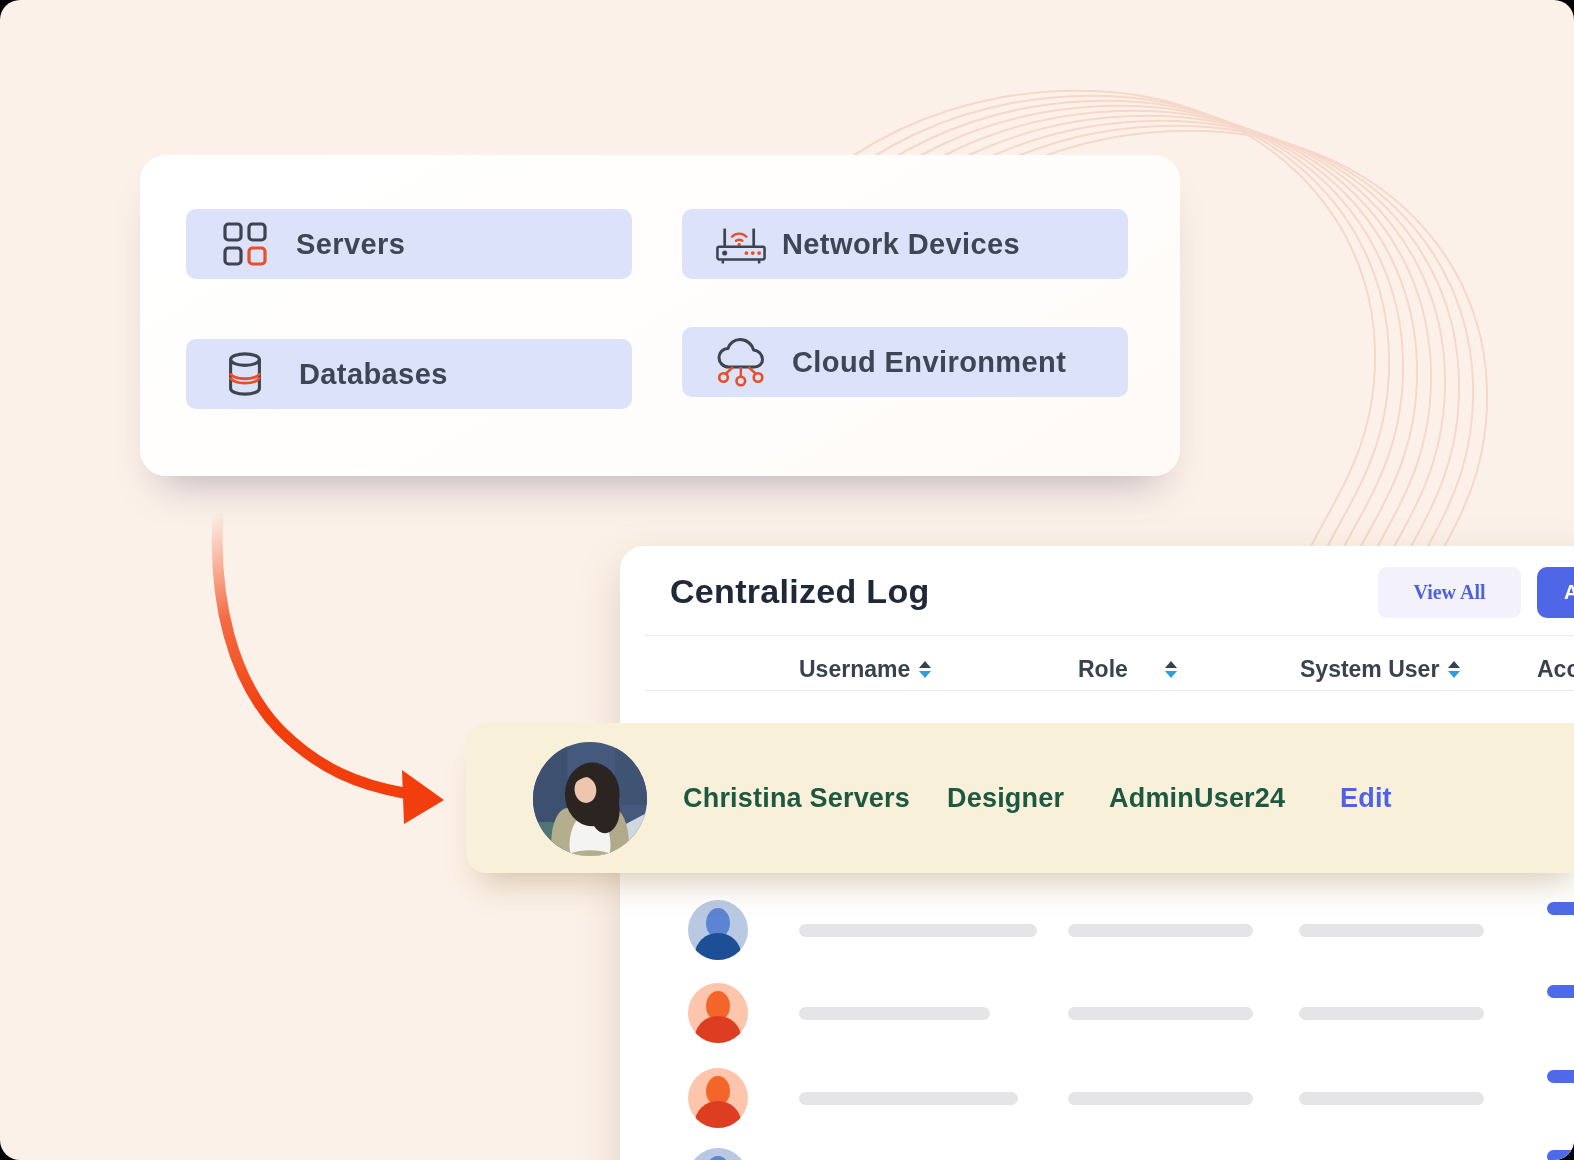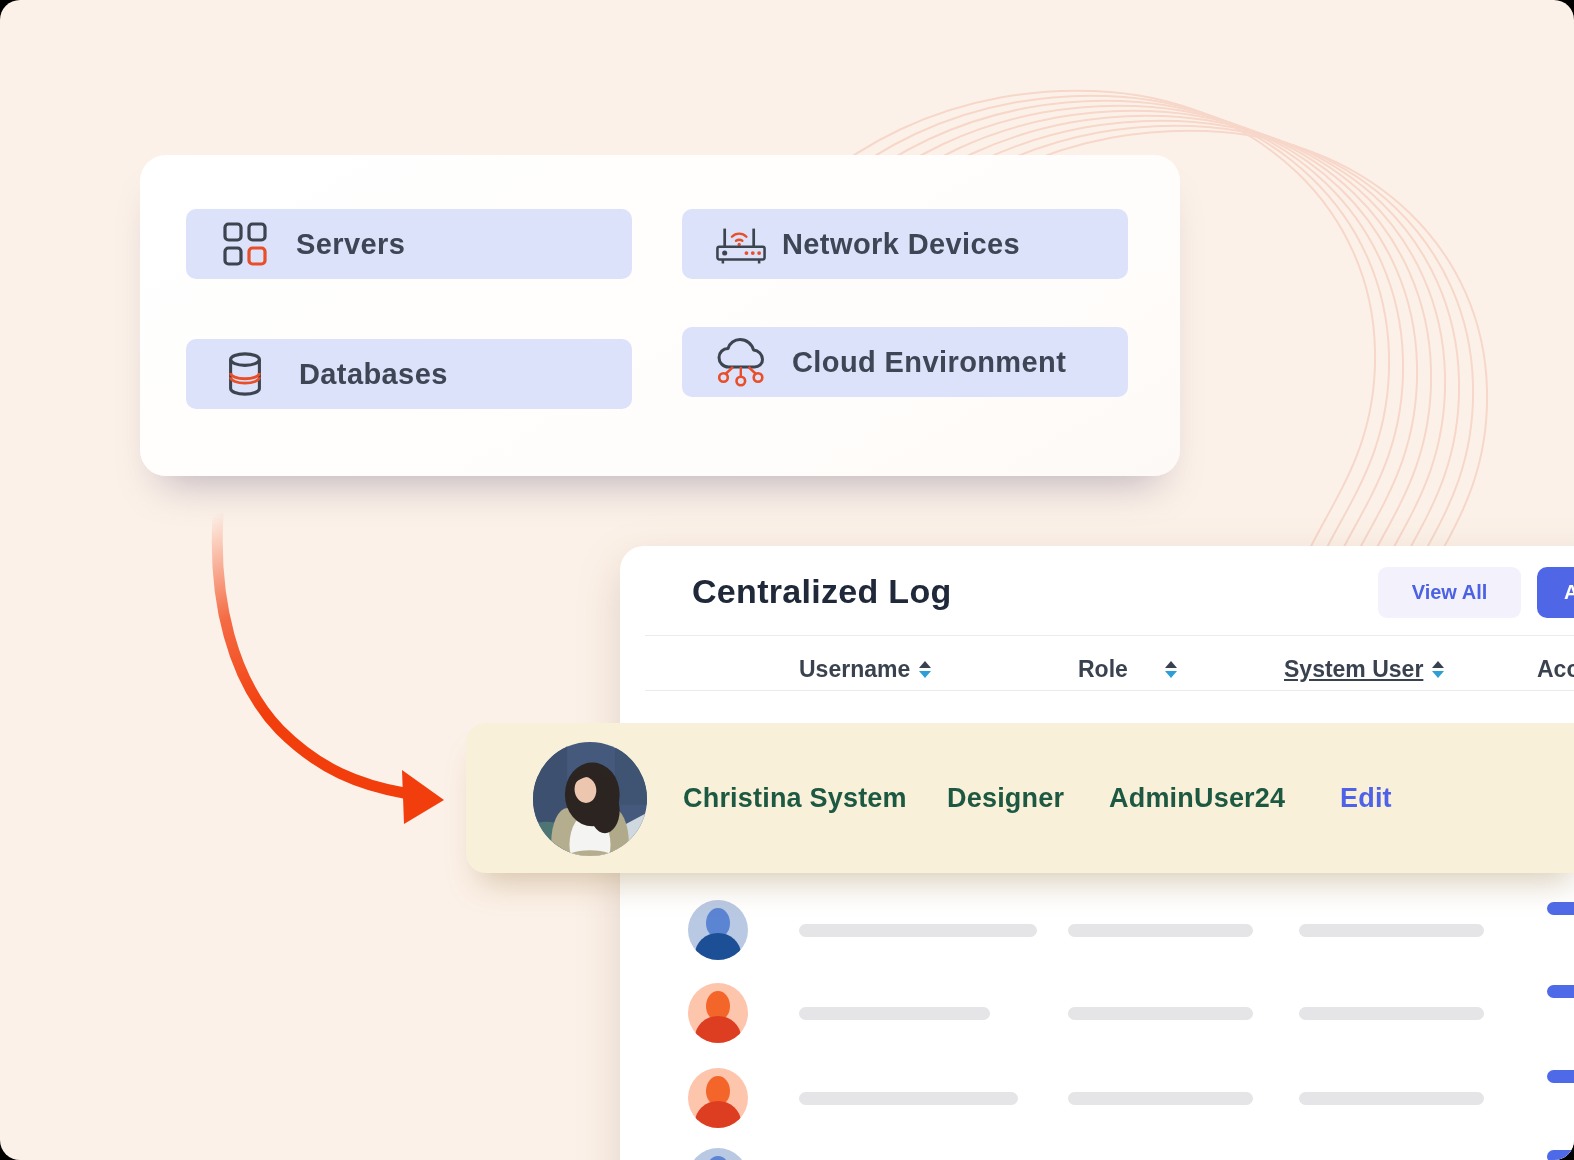--- a/index.html
+++ b/index.html
@@ -28,36 +28,36 @@
   .btn-pos-2{left:542px;top:54px;gap:12px;}
   .btn-pos-3{left:46px;top:184px;gap:25px;}
   .btn-pos-4{left:542px;top:172px;}
 
   
   .log-panel{
     position:absolute;left:620px;top:546px;width:1000px;height:720px;
     background:#ffffff;border-radius:24px;
     box-shadow:0 16px 44px rgba(128,104,88,.22);
   }
-  .panel-title{position:absolute;left:72px;top:26px;font-size:34px;font-weight:700;color:#20293a;letter-spacing:.3px;}
+  .panel-title{position:absolute;left:50px;top:26px;font-size:34px;font-weight:700;color:#20293a;letter-spacing:.3px;}
   .view-all-btn{
     position:absolute;left:758px;top:21px;width:143px;height:51px;background:#f3f2fc;border-radius:9px;
-    color:#4c61e4;font-size:20px;font-weight:700;display:flex;align-items:center;justify-content:center;cursor:pointer;
+    color:#4c61e4;font-size:20px;font-weight:700;display:flex;align-items:center;justify-content:center;cursor:pointer;font-family:Liberation Serif, serif;
   }
   .add-btn{
     position:absolute;left:917px;top:21px;width:150px;height:51px;background:#4f66e7;border-radius:10px;
     color:#ffffff;font-size:20px;font-weight:700;display:flex;align-items:center;padding-left:27px;box-sizing:border-box;cursor:pointer;
   }
   .divider{position:absolute;left:25px;right:0;height:1px;background:#ebebee;}
   .div-1{top:89px;} .div-2{top:144px;}
   .th{position:absolute;top:110px;font-size:23px;font-weight:700;color:#3a4250;display:flex;align-items:center;cursor:pointer;}
   .th .sort{display:inline-flex;flex-direction:column;margin-left:9px;gap:3px;}
   .th .sort .up{width:0;height:0;border-left:6px solid transparent;border-right:6px solid transparent;border-bottom:7px solid #39414f;}
   .th .sort .dn{width:0;height:0;border-left:6px solid transparent;border-right:6px solid transparent;border-top:7px solid #2d9fd6;}
-  .th-1{left:179px;} .th-2{left:458px;gap:28px;} .th-3{left:664px;text-decoration:underline;} .th-4{left:917px;}
+  .th-1{left:179px;} .th-2{left:458px;gap:28px;} .th-3{left:680px;} .th-4{left:917px;}
 
   
   .sk-row{position:absolute;left:0;right:0;height:62px;}
   .sk-row-1{top:354px;} .sk-row-2{top:437px;} .sk-row-3{top:522px;} .sk-row-4{top:602px;}
   .sk-avatar{position:absolute;left:68px;top:0;width:60px;height:60px;border-radius:50%;overflow:hidden;}
   .sk-avatar .head{position:absolute;left:18px;top:8px;width:24px;height:30px;border-radius:50%;}
   .sk-avatar .body{position:absolute;left:7px;top:33px;width:46px;height:42px;border-radius:50%;}
   .sk-avatar[data-color="blue"]{background:#b9c9e3;}
   .sk-avatar[data-color="blue"] .head{background:#5b84d2;}
   .sk-avatar[data-color="blue"] .body{background:#1c4f95;}
@@ -259,19 +259,19 @@
         <ellipse cx="70" cy="88" rx="14" ry="30" fill="#b0a98a"></ellipse>
         <ellipse cx="50" cy="90" rx="18" ry="28" fill="#f4f4f2"></ellipse>
         <rect x="42" y="50" width="13" height="12" fill="#e8c4ad"></rect>
         <ellipse cx="52" cy="46" rx="24" ry="28" fill="#2b2420"></ellipse>
         <ellipse cx="63" cy="60" rx="13" ry="20" fill="#2b2420"></ellipse>
         <ellipse cx="46" cy="42" rx="9.5" ry="11.5" fill="#ecc6ae" transform="rotate(-8 46 42)"></ellipse>
         <path d="M 33,40 C 34,24 60,20 66,34 C 56,28 42,28 33,40 Z" fill="#2b2420"></path>
         <ellipse cx="50" cy="104" rx="24" ry="9" fill="#b5ae8e"></ellipse>
       </svg>
     </span>
-    <span class="hl-text hl-username">Christina System</span>
+    <span class="hl-text hl-username">Christina Servers</span>
     <span class="hl-text hl-role">Designer</span>
     <span class="hl-text hl-sysuser">AdminUser24</span>
     <span class="hl-text hl-edit">Edit</span>
   </div>
 
 </div>
 
 </body></html>

